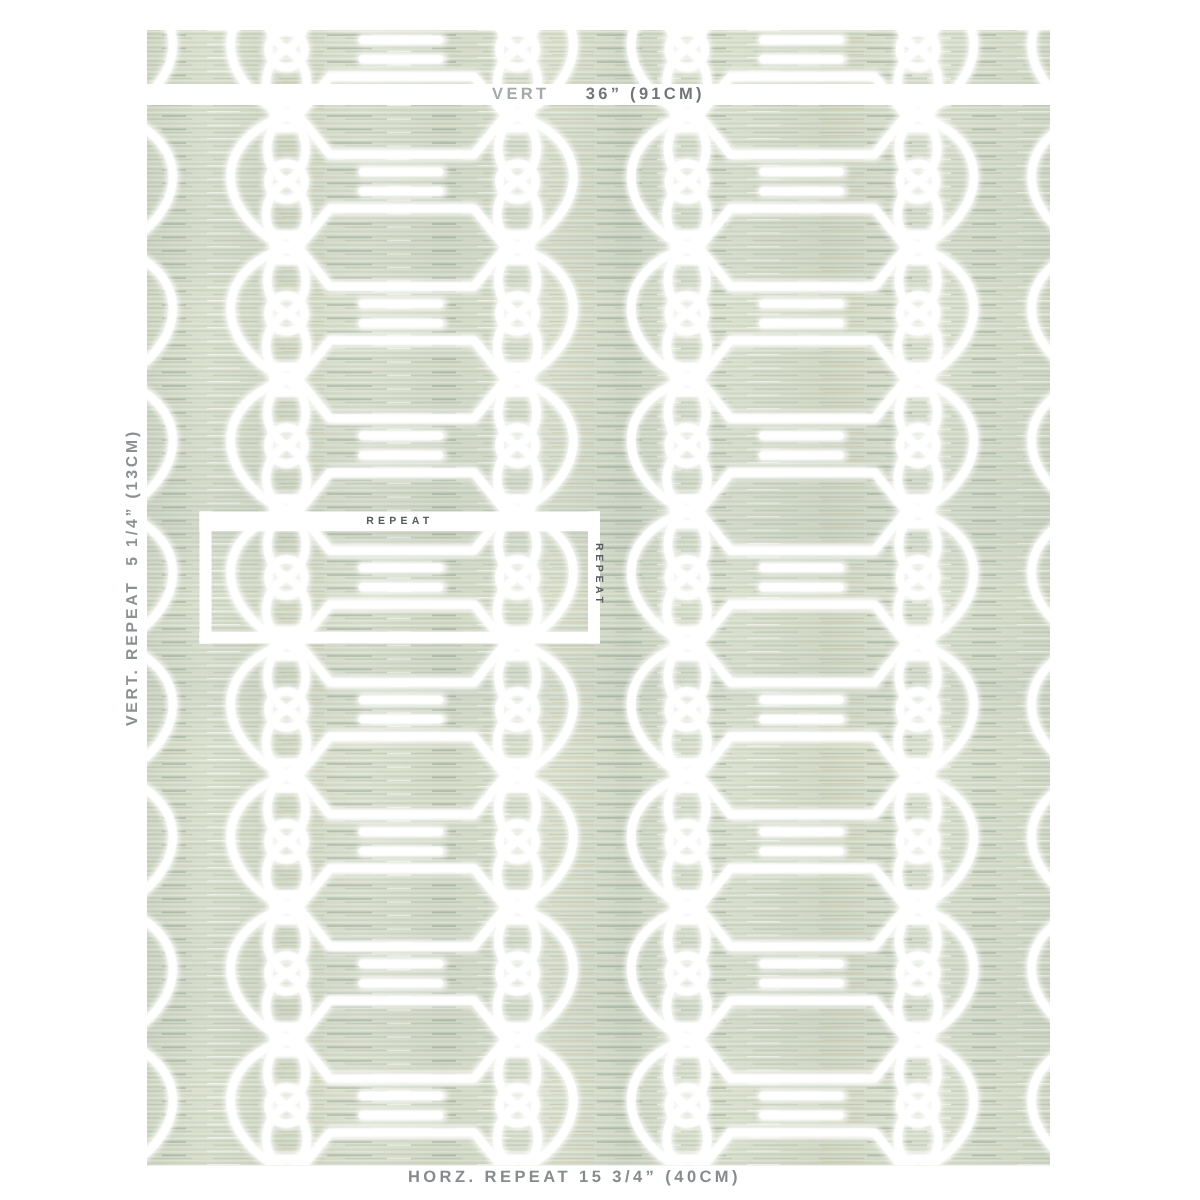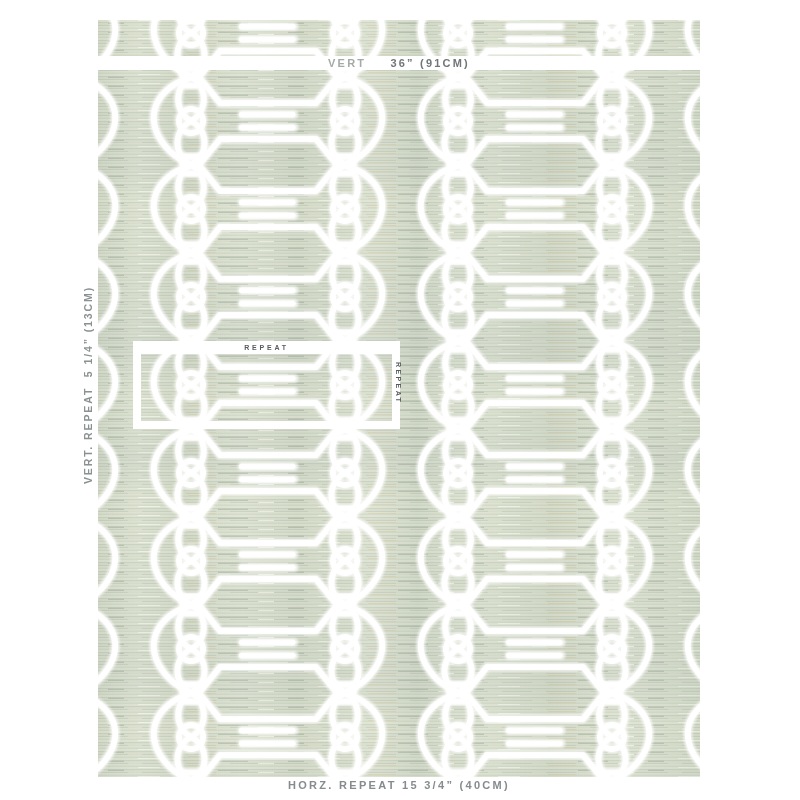--- a/index.html
+++ b/index.html
@@ -21,21 +21,21 @@
   }
   .width-band .w-label{color:#a4aaa8;}
   .width-band .w-value{color:#707678;margin-left:19px;}
   .vert-label{
     position:absolute;left:88px;top:385px;
     transform:translate(-50%,-50%) rotate(-90deg);
     white-space:pre;
     font-size:10.5px;font-weight:700;letter-spacing:1.9px;color:#8b9192;
   }
   .horz-label{
-    position:absolute;left:98px;top:779px;width:602px;
+    position:absolute;left:82px;top:779px;width:602px;
     text-align:center;
     font-size:11px;font-weight:700;letter-spacing:2.3px;color:#868c8e;
     white-space:pre;
   }
   .repeat-frame{
     position:absolute;left:133px;top:341px;width:267px;height:88px;
   }
   .rf-bar{position:absolute;background:#ffffff;}
   .rf-top{left:0;top:0;width:267px;height:13px;}
   .rf-bottom{left:0;bottom:0;width:267px;height:8px;}

